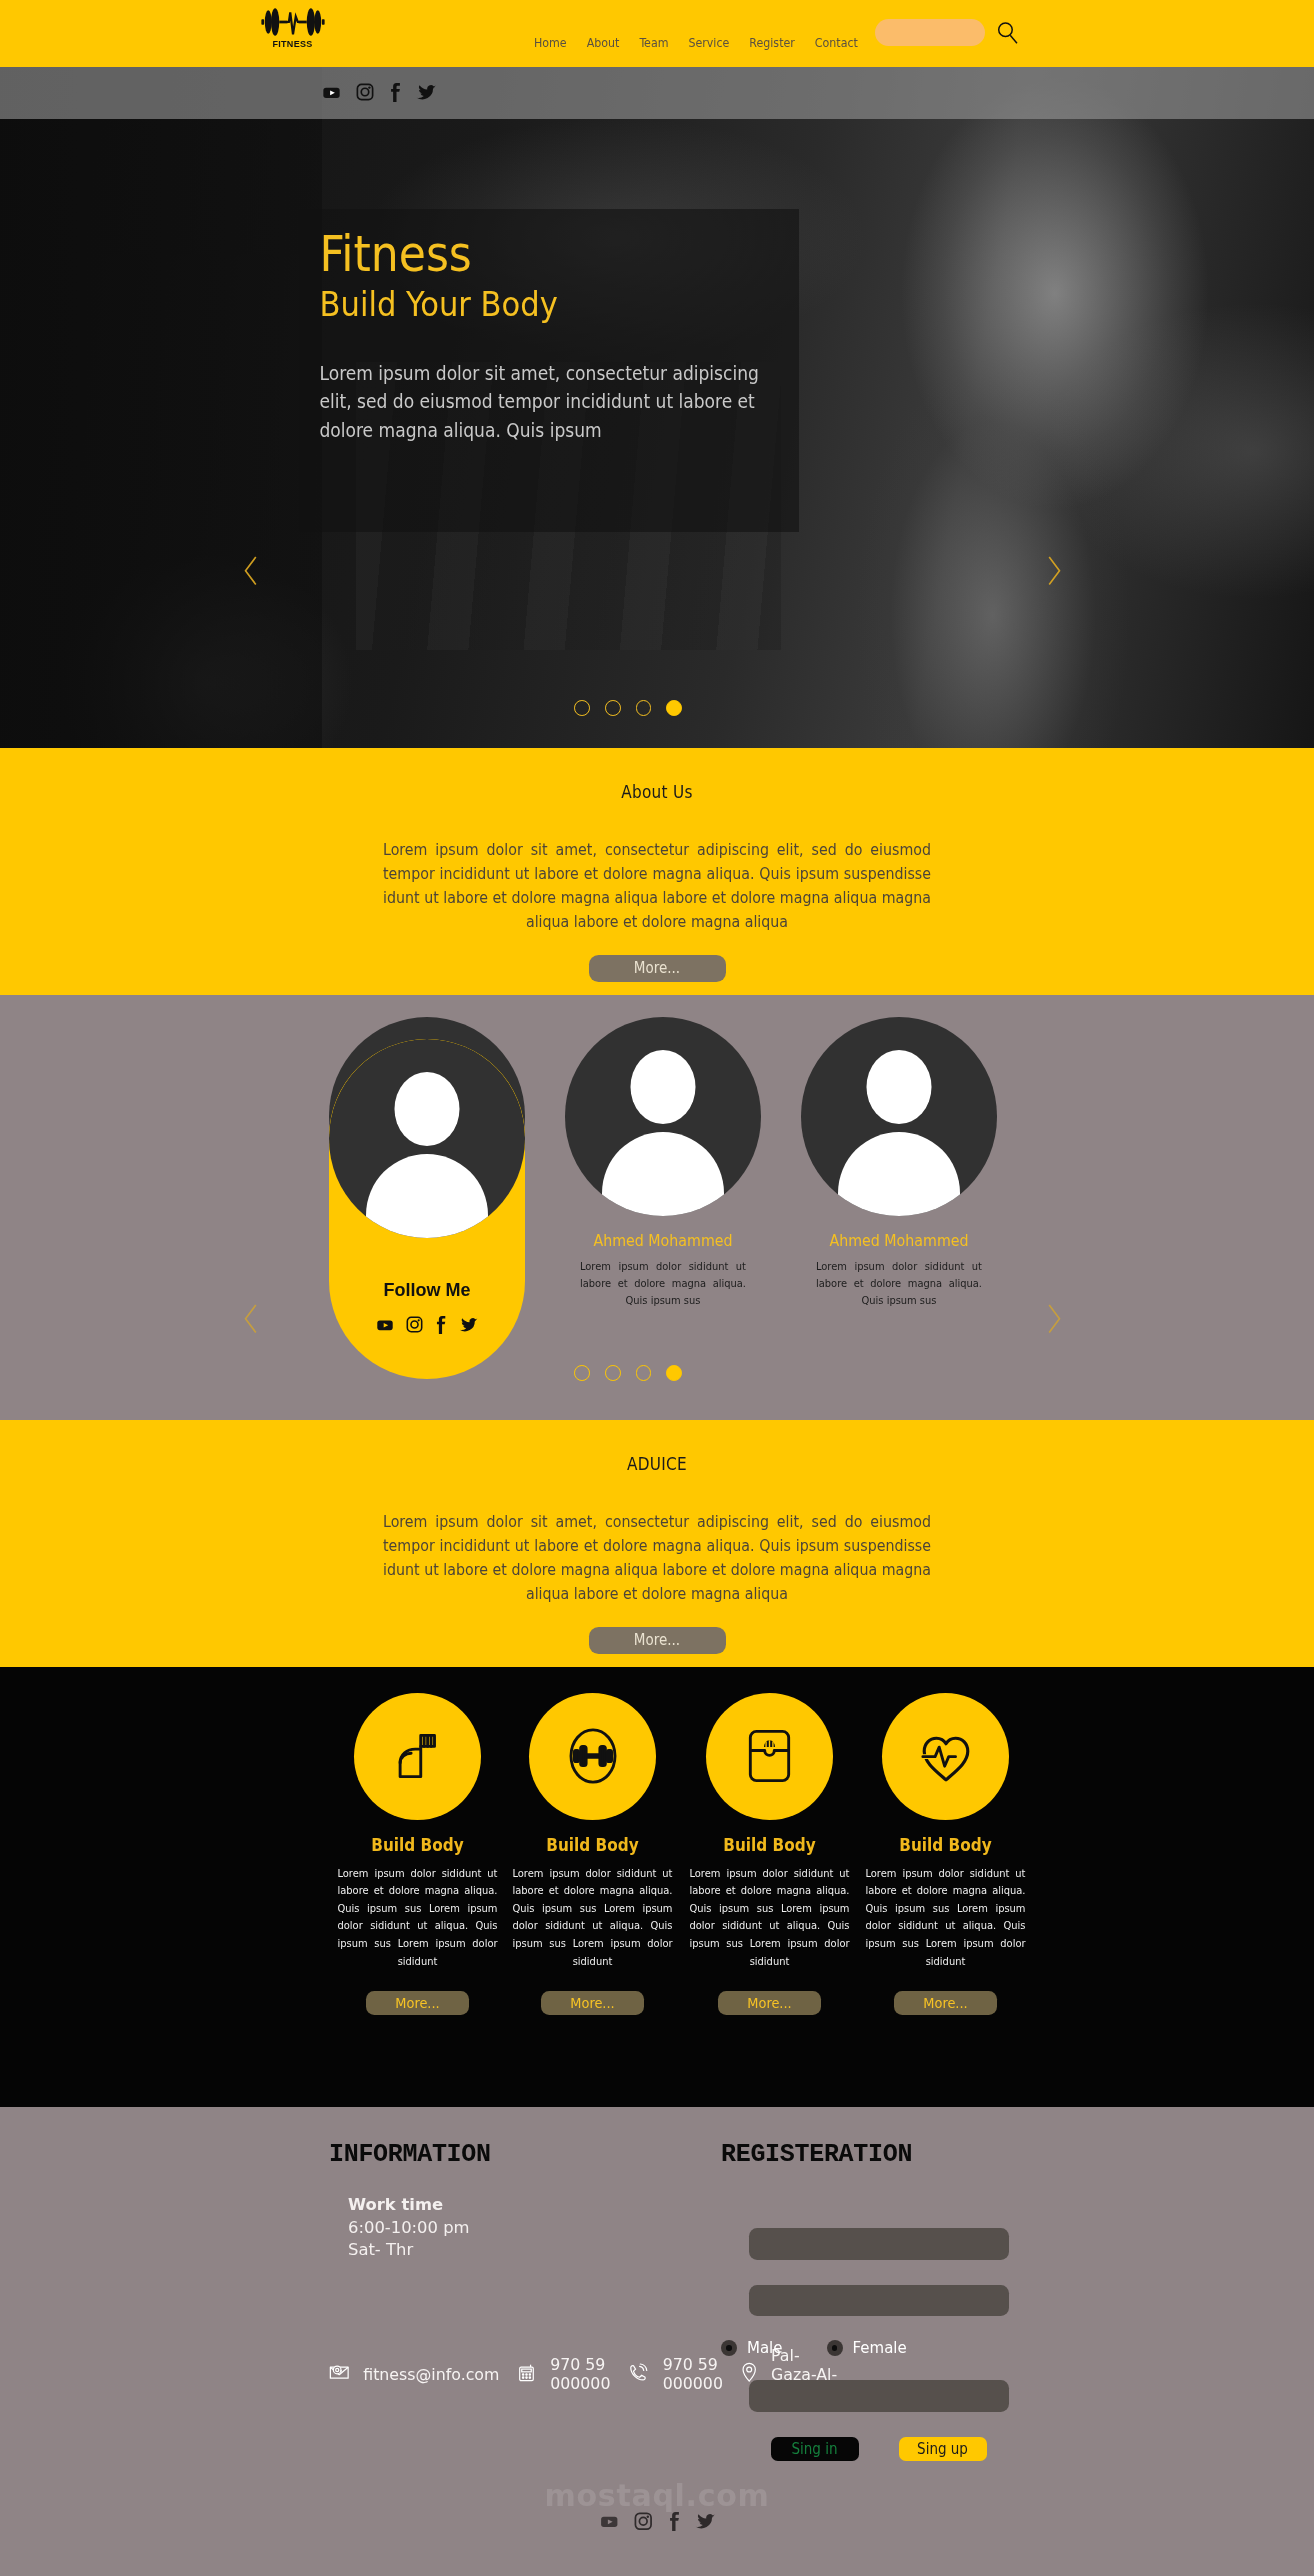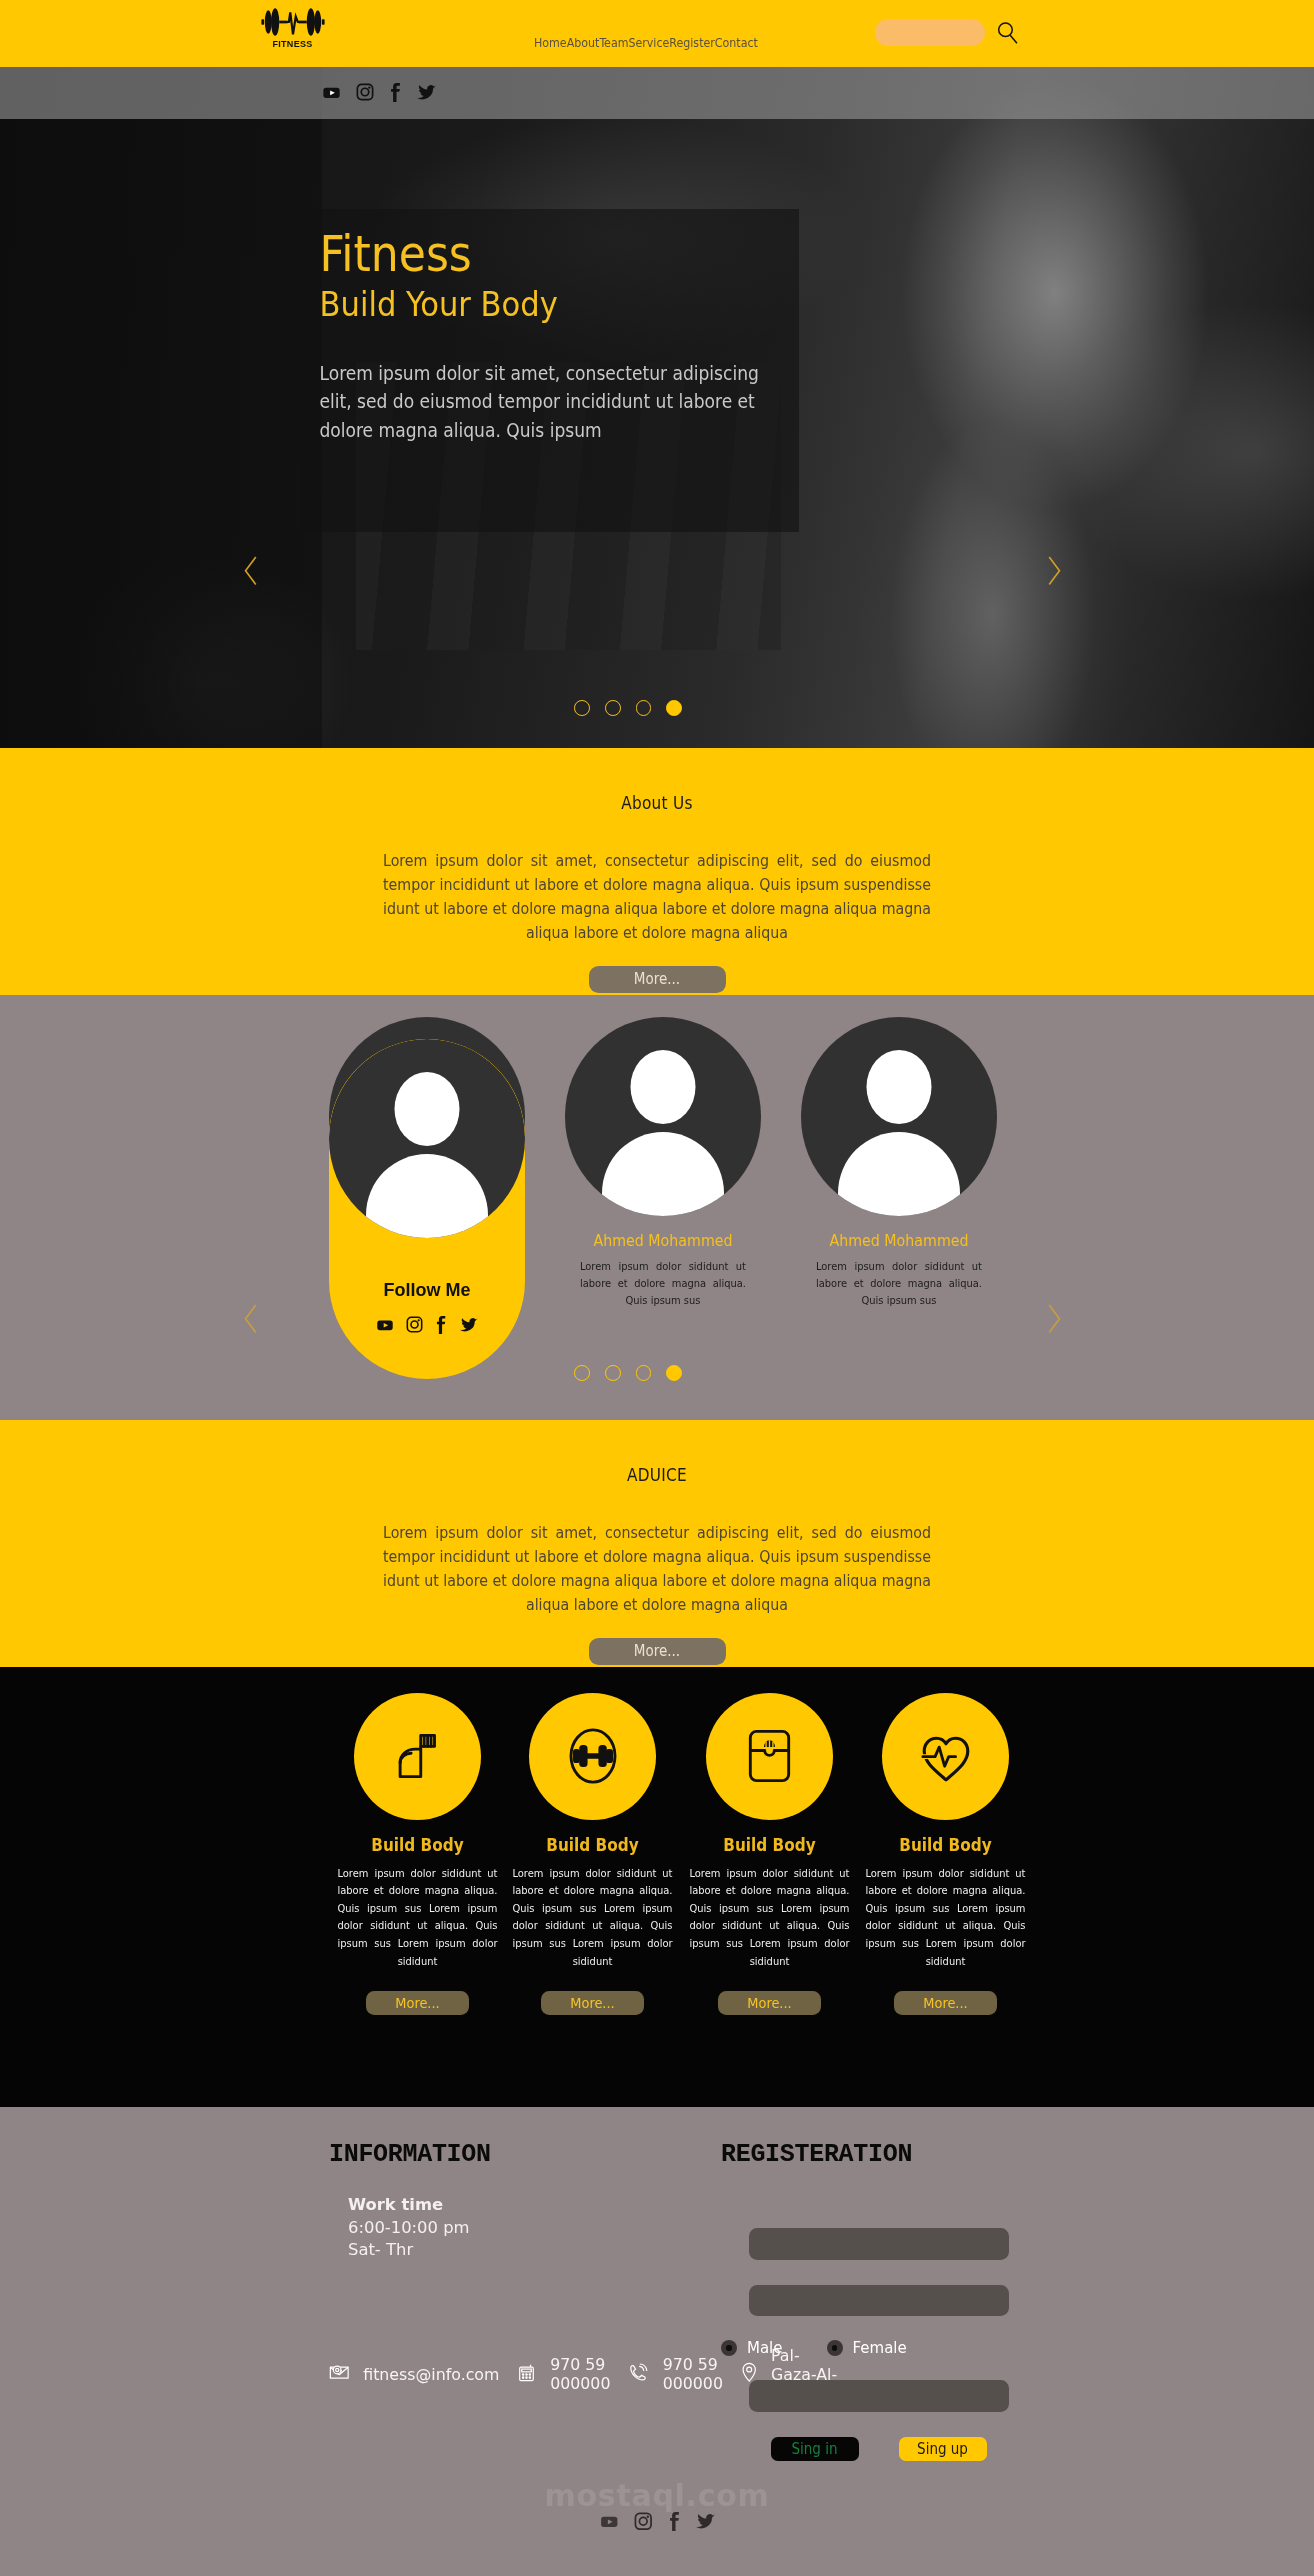--- a/index.html
+++ b/index.html
@@ -5,21 +5,21 @@
   *{box-sizing:border-box;margin:0;padding:0}
   html,body{background:#fff}
   body{width:1314px;font-family:"Liberation Sans",sans-serif;-webkit-font-smoothing:antialiased}
   .page{width:1314px;position:relative;overflow:hidden}
 
   
   .header{height:67px;background:#FFC800;display:flex;align-items:center;position:relative}
   .logo{position:absolute;left:255px;top:4.1px;width:75px;display:flex;flex-direction:column;align-items:center}
   .logo svg{display:block}
   .logo-word{font-family:"Liberation Sans",sans-serif;font-size:9px;font-weight:700;letter-spacing:0.3px;color:#111;margin-top:-1.4px}
-  .nav{position:absolute;left:534px;top:0;height:85px;display:flex;align-items:center;}
+  .nav{position:absolute;left:534px;top:0;height:85px;display:flex;align-items:center;gap:20px}
   .nav a{font-size:12.3px;color:#5a5040;text-decoration:none;font-family:"DejaVu Sans Condensed","Liberation Sans",sans-serif}
   .search-wrap{position:absolute;left:875px;top:19px;display:flex;align-items:center;gap:11px}
   .search-input{width:110px;height:27px;border-radius:13.7px;border:none;background:#FBBC6A;outline:none;padding:0 9.6px;font-size:10.3px;color:#6b5c3e}
   .search-icon{width:23px;height:23px}
 
   
   .hero{position:relative;height:681px;background:#141414;overflow:hidden}
   .hero-photo{position:absolute;inset:0;
     background:
       radial-gradient(ellipse 205px 288px at 1055px 226px, rgba(190,190,190,.55) 0%, rgba(120,120,120,.25) 55%, rgba(0,0,0,0) 75%),
@@ -44,21 +44,21 @@
   .arrow{position:absolute;z-index:6;cursor:pointer;opacity:.95}
   .arrow-l{left:242px;top:488px}
   .arrow-r{left:1045px;top:488px}
   .dots{position:absolute;z-index:6;display:flex;gap:15px}
   .hero-dots{left:574px;top:681px;transform:translateY(-48px)}
   .dot{width:15.8px;height:15.8px;border-radius:50%;border:1.7px solid #F5C021;background:transparent;cursor:pointer}
   .dot.active{background:#FFC800;border-color:#FFC800}
 
   
   .yellow{background:#FFC800;text-align:center}
-  .y-title{font-family:"DejaVu Sans Condensed","Liberation Sans",sans-serif;font-size:17px;color:#1b1b1b;padding-top:45px;letter-spacing:0.3px}
+  .y-title{font-family:"DejaVu Sans Condensed","Liberation Sans",sans-serif;font-size:17px;color:#1b1b1b;padding-top:34px;letter-spacing:0.3px}
   .y-body{font-family:"DejaVu Sans Condensed","Liberation Sans",sans-serif;font-size:15.8px;color:#4c4438;
     width:548px;margin:36px auto 0;line-height:1.52;text-align:justify;text-align-last:center}
   .more{display:inline-block;background:#7D7262;color:#EAE2D0;border:none;border-radius:9.6px;
     font-family:"DejaVu Sans Condensed","Liberation Sans",sans-serif;font-size:15px;
     padding:4.8px 0;width:137px;margin-top:20.5px;cursor:pointer}
   .sec-about{height:247px}
   .sec-aduice{height:247px}
 
   
   .team{position:relative;height:425px;background:#8F8486;overflow:hidden}

